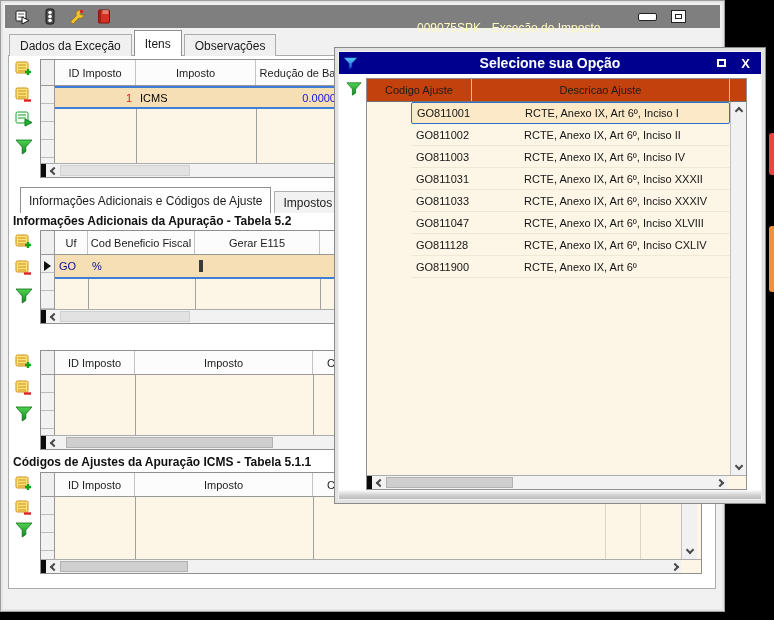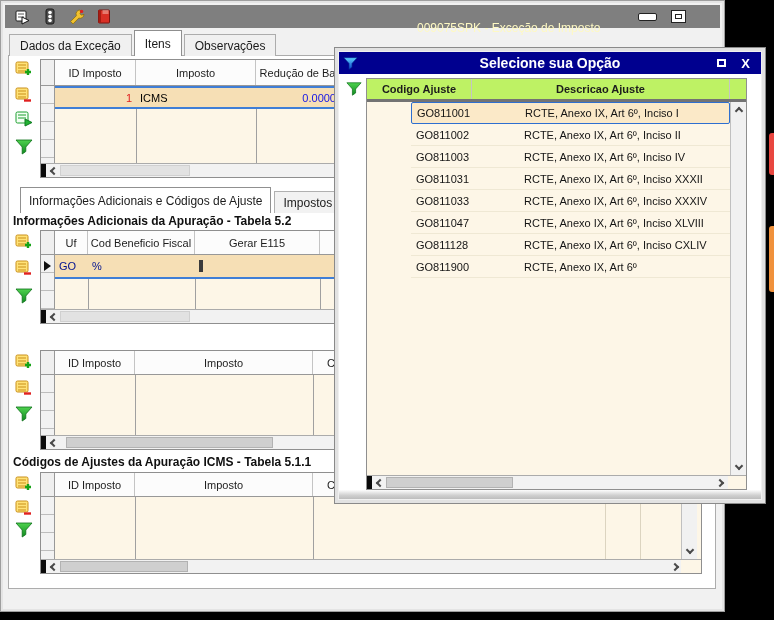--- a/index.html
+++ b/index.html
@@ -86,21 +86,21 @@
   .dtitle-text{position:absolute;left:0;right:0;text-align:center;color:#FFF;font-size:14px;font-weight:bold;}
   .dbtn{position:absolute;top:4px;width:15px;height:14px;display:flex;align-items:center;justify-content:center;
         color:#FFF;}
   .dbtn-max{right:32px;}
   .dbtn-max span{display:block;width:9px;height:8px;border:2px solid #FFF;}
   .dbtn-close{right:8px;font-weight:bold;font-size:13px;}
   .dbody{position:absolute;left:1px;top:23px;right:1px;bottom:10px;background:#FFF;}
   .dfunnel{position:absolute;left:6px;top:7px;width:18px;height:16px;background:transparent;border:none;padding:0;}
   .dgrid{position:absolute;left:27px;top:4px;width:381px;bottom:0;border:1px solid #8F8F8F;
          background:#FDF6E7;display:flex;flex-direction:column;}
-  .dghead{display:flex;background:#bef264;border-bottom:3px solid #737373;height:23px;flex:0 0 auto;font-weight:bold;}
+  .dghead{display:flex;background:#c2410c;border-bottom:1px solid #737373;height:23px;flex:0 0 auto;}
   .dgbody{position:relative;flex:1;overflow:hidden;}
   .drows{position:absolute;left:0;top:0;right:16px;margin-left:44px;}
   .drow{height:22px;display:flex;align-items:center;font-size:11px;color:#141414;
         border-bottom:1px solid #EFE8D4;}
   .drow.sel{background:#FBE9C8;border:1px solid #2E6FD0;border-radius:2px;}
   .dcode{width:105px;padding-left:5px;overflow:hidden;white-space:nowrap;}
   .ddesc{flex:1;padding-left:8px;overflow:hidden;white-space:nowrap;}
   .dband{position:absolute;left:1px;right:1px;bottom:1px;height:9px;
          background:linear-gradient(#FDFDFD,#CFCFCF 60%,#BDBDBD);}
   .dhscroll{height:14px;border-top:1px solid #ABABAB;background:#F2F2F2;position:relative;flex:0 0 auto;}

